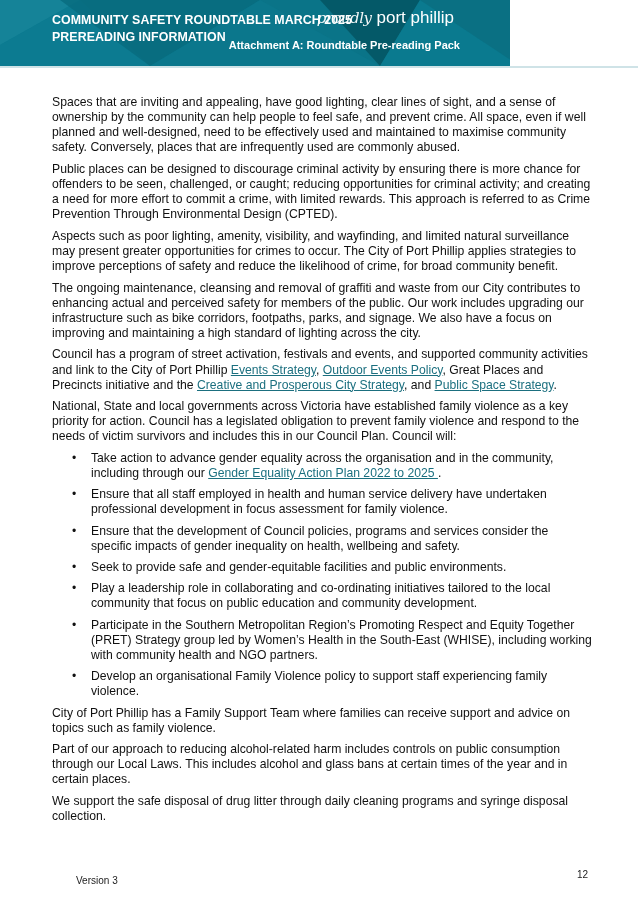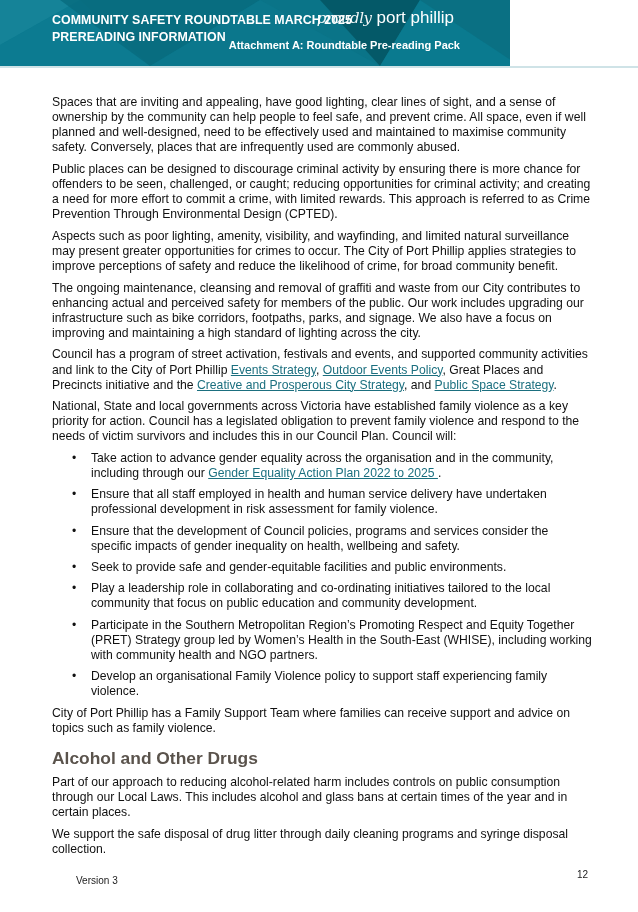--- a/index.html
+++ b/index.html
@@ -158,28 +158,27 @@
 <div class="content">
   <p>Spaces that are inviting and appealing, have good lighting, clear lines of sight, and a sense of ownership by the community can help people to feel safe, and prevent crime. All space, even if well planned and well-designed, need to be effectively used and maintained to maximise community safety. Conversely, places that are infrequently used are commonly abused.</p>
   <p>Public places can be designed to discourage criminal activity by ensuring there is more chance for offenders to be seen, challenged, or caught; reducing opportunities for criminal activity; and creating a need for more effort to commit a crime, with limited rewards. This approach is referred to as Crime Prevention Through Environmental Design (CPTED).</p>
   <p>Aspects such as poor lighting, amenity, visibility, and wayfinding, and limited natural surveillance may present greater opportunities for crimes to occur. The City of Port Phillip applies strategies to improve perceptions of safety and reduce the likelihood of crime, for broad community benefit.</p>
   <p>The ongoing maintenance, cleansing and removal of graffiti and waste from our City contributes to enhancing actual and perceived safety for members of the public. Our work includes upgrading our infrastructure such as bike corridors, footpaths, parks, and signage. We also have a focus on improving and maintaining a high standard of lighting across the city.</p>
   <p><span>Council has a program of street activation, festivals and events, and supported community activities and link to the City of Port Phillip </span><a href="#">Events Strategy</a><span>, </span><a href="#">Outdoor Events Policy</a><span>, Great Places and Precincts initiative and the </span><a href="#">Creative and Prosperous City Strategy</a><span>, and </span><a href="#">Public Space Strategy</a><span>.</span></p>
 
   <p>National, State and local governments across Victoria have established family violence as a key priority for action. Council has a legislated obligation to prevent family violence and respond to the needs of victim survivors and includes this in our Council Plan. Council will:</p>
   <ul class="bullets">
     <li><span class="dot">•</span><span>Take action to advance gender equality across the organisation and in the community, including through our </span><a href="#">Gender Equality Action Plan 2022 to 2025 </a><span>.</span></li>
-    <li><span class="dot">•</span><span>Ensure that all staff employed in health and human service delivery have undertaken professional development in risk assessment for family violence.</span></li>
+    <li><span class="dot">•</span><span>Ensure that all staff employed in health and human service delivery have undertaken professional development in focus assessment for family violence.</span></li>
     <li><span class="dot">•</span><span>Ensure that the development of Council policies, programs and services consider the specific impacts of gender inequality on health, wellbeing and safety.</span></li>
     <li><span class="dot">•</span><span>Seek to provide safe and gender-equitable facilities and public environments.</span></li>
     <li><span class="dot">•</span><span>Play a leadership role in collaborating and co-ordinating initiatives tailored to the local community that focus on public education and community development.</span></li>
     <li><span class="dot">•</span><span>Participate in the Southern Metropolitan Region’s Promoting Respect and Equity Together (PRET) Strategy group led by Women’s Health in the South-East (WHISE), including working with community health and NGO partners.</span></li>
     <li><span class="dot">•</span><span>Develop an organisational Family Violence policy to support staff experiencing family violence.</span></li>
   </ul>
   <p>City of Port Phillip has a Family Support Team where families can receive support and advice on topics such as family violence.</p>
 
-  <h2>Alcohol and Other Drugs</h2>
   <p>Part of our approach to reducing alcohol-related harm includes controls on public consumption through our Local Laws. This includes alcohol and glass bans at certain times of the year and in certain places.</p>
   <p>We support the safe disposal of drug litter through daily cleaning programs and syringe disposal collection.</p>
 </div>
 
 <div class="footer-left">Version 3</div>
 <div class="footer-right">12</div>
 
 </body></html>

